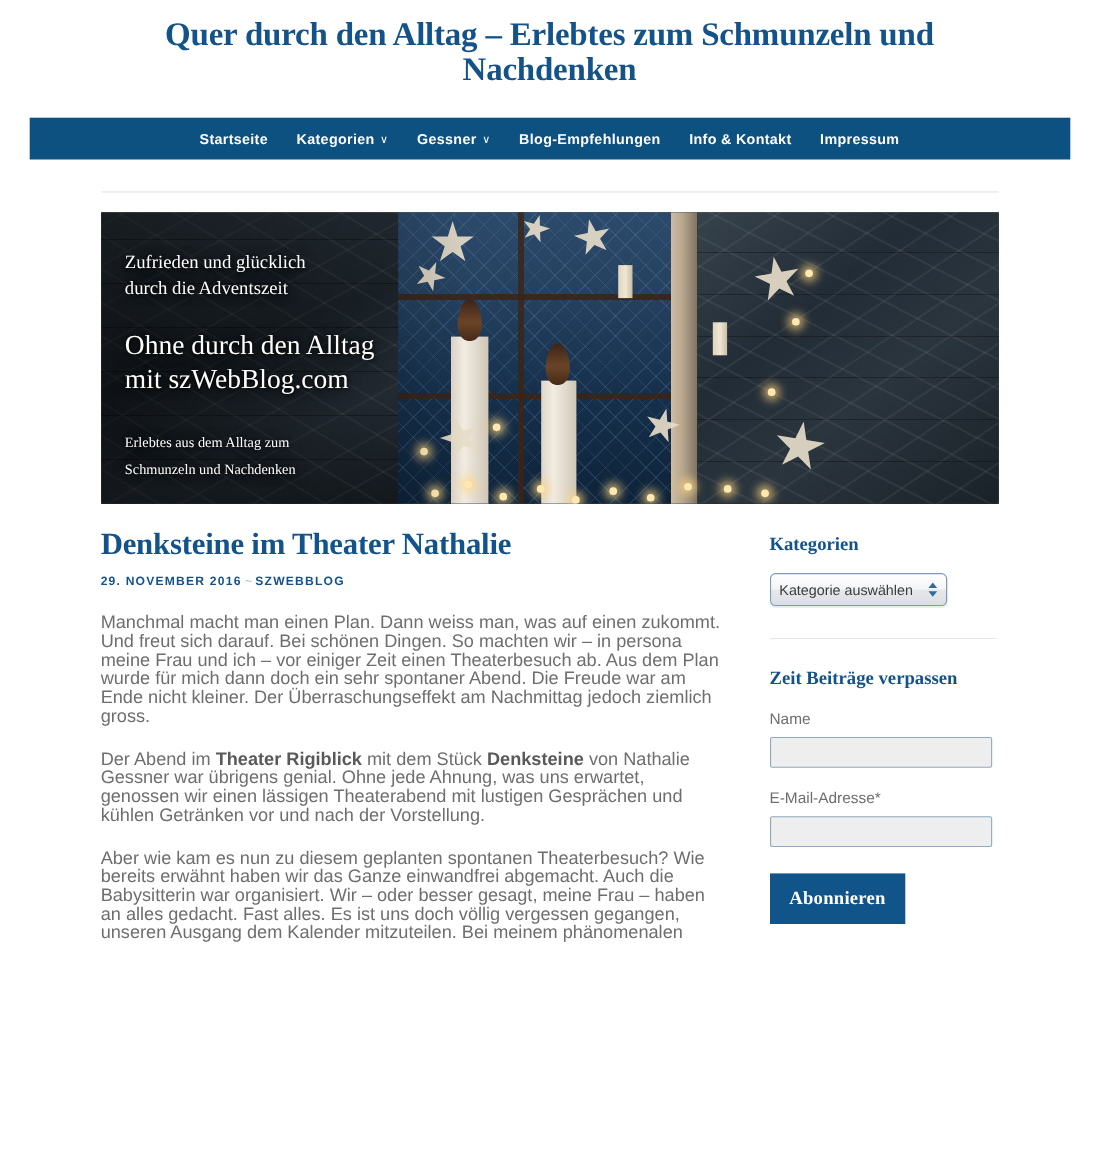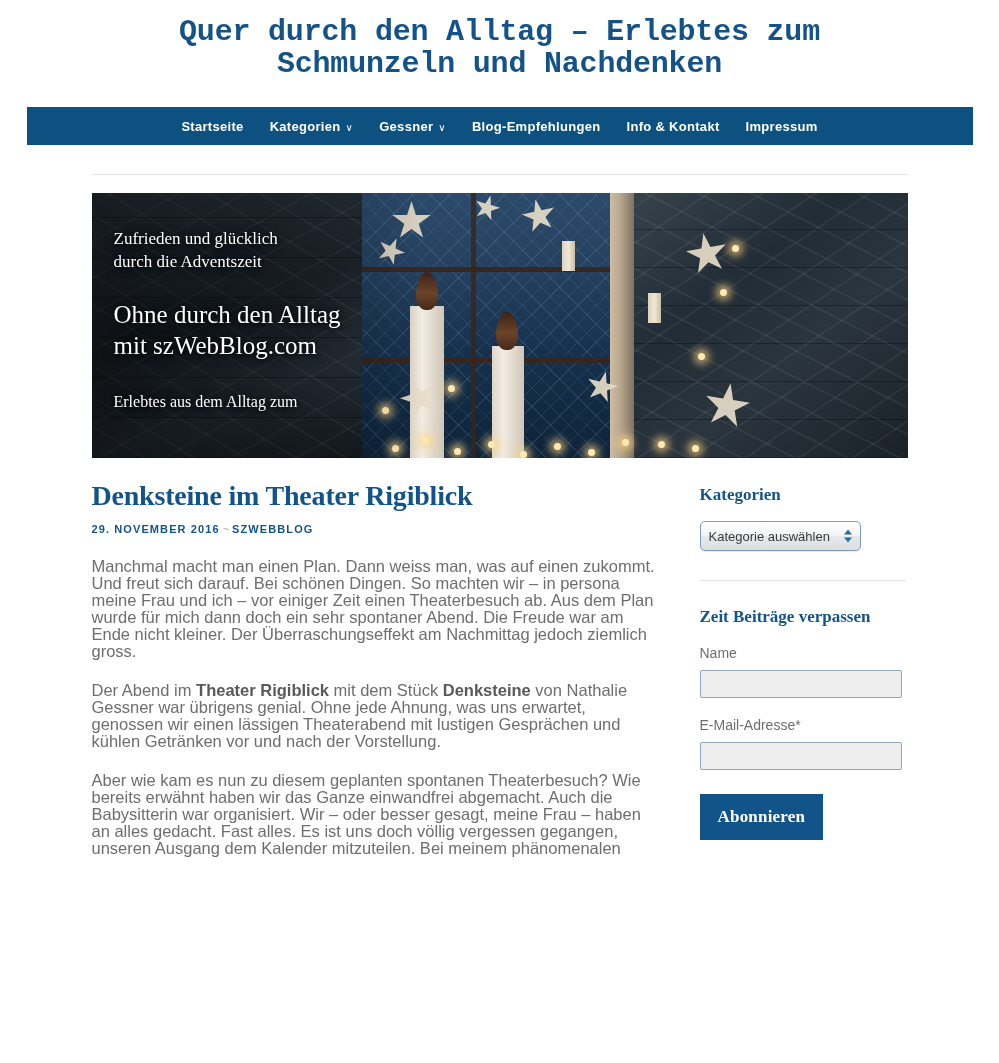--- a/index.html
+++ b/index.html
@@ -51,21 +51,21 @@
     border-radius: 50%;
   }
   .logo-text {
     font-family: "Liberation Serif", "DejaVu Serif", serif;
     font-size: 29px;
     color: #ffffff;
     letter-spacing: 0.2px;
     text-shadow: 0 1px 1px rgba(0,0,0,0.35);
   }
   .site-title {
-    font-family: Liberation Mono, monospace;
+    font-family: Liberation Serif, serif;
     font-weight: bold;
     font-size: 30px;
     line-height: 32px;
     color: #14538a;
     margin: 14px auto 0;
     width: 790px;
     letter-spacing: -0.2px;
   }
 
   
@@ -244,21 +244,21 @@
   .hero-line-sm {
     font-size: 17px;
     line-height: 23px;
   }
   .hero-line-lg {
     font-size: 25px;
     line-height: 31px;
     margin-top: 26px;
   }
   .hero-line-tail {
-    font-size: 16px;
+    font-size: 13px;
     line-height: 25px;
     margin-top: 28px;
   }
   .hero-vignette {
     position: absolute;
     left: 0; top: 0;
     width: 330px; height: 265px;
     background: linear-gradient(90deg, rgba(0,0,0,0.52) 0%, rgba(0,0,0,0.30) 55%, rgba(0,0,0,0) 100%);
     z-index: 3;
   }
@@ -491,27 +491,28 @@
 
       <div class="hero-vignette"></div>
     </div>
 
     <div class="hero-text">
       <div class="hero-line-sm">Zufrieden und glücklich</div>
       <div class="hero-line-sm">durch die Adventszeit</div>
       <div class="hero-line-lg">Ohne durch den Alltag</div>
       <div class="hero-line-lg" style="margin-top:0">mit szWebBlog.com</div>
       <div class="hero-line-tail">Erlebtes aus dem Alltag zum</div>
+      <div class="hero-line-tail" style="margin-top:0">Schmunzeln und Nachdenken</div>
     </div>
   </div>
 
   <div class="content">
 
     <main class="main-col">
-      <h2 class="entry-title">Denksteine im Theater Rigiblick</h2>
+      <h2 class="entry-title">Denksteine im Theater Nathalie</h2>
       <div class="entry-meta">
         <a href="#">29. NOVEMBER 2016</a><span class="sep">~</span><a href="#">SZWEBBLOG</a>
       </div>
       <div class="entry-body">
         <p>Manchmal macht man einen Plan. Dann weiss man, was auf einen zukommt. Und freut sich darauf. Bei schönen Dingen. So machten wir – in persona meine Frau und ich – vor einiger Zeit einen Theaterbesuch ab. Aus dem Plan wurde für mich dann doch ein sehr spontaner Abend. Die Freude war am Ende nicht kleiner. Der Überraschungseffekt am Nachmittag jedoch ziemlich gross.</p>
         <p>
           <span>Der Abend im </span><strong>Theater Rigiblick</strong><span> mit dem Stück </span><strong>Denksteine</strong><span> von Nathalie Gessner war übrigens genial. Ohne jede Ahnung, was uns erwartet, genossen wir einen lässigen Theaterabend mit lustigen Gesprächen und kühlen Getränken vor und nach der Vorstellung.</span>
         </p>
         <p>Aber wie kam es nun zu diesem geplanten spontanen Theaterbesuch? Wie bereits erwähnt haben wir das Ganze einwandfrei abgemacht. Auch die Babysitterin war organisiert. Wir – oder besser gesagt, meine Frau – haben an alles gedacht. Fast alles. Es ist uns doch völlig vergessen gegangen, unseren Ausgang dem Kalender mitzuteilen. Bei meinem phänomenalen</p>
       </div>

